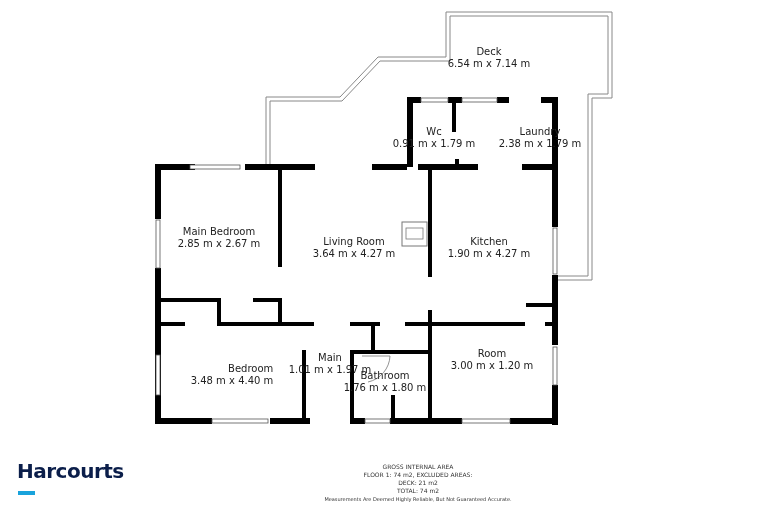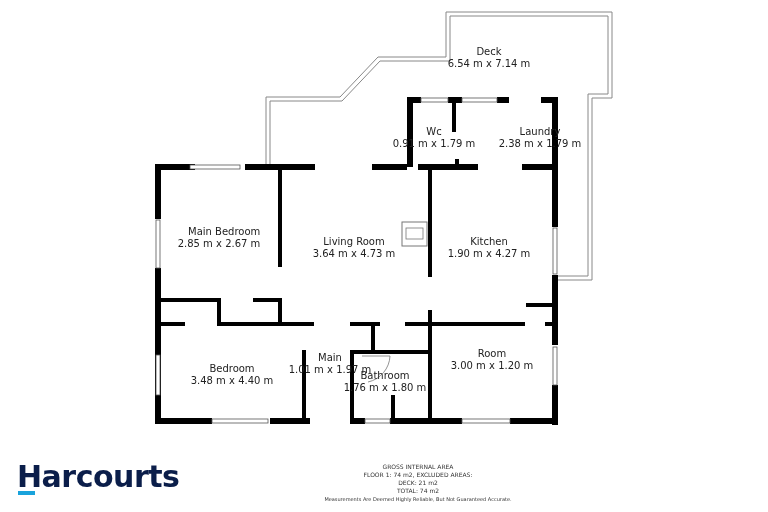--- a/index.html
+++ b/index.html
@@ -1,19 +1,19 @@
 <!DOCTYPE html>
 <html><head>
 <meta charset="utf-8">
 <style>
   html, body { margin:0; padding:0; background:#ffffff; }
   body { width:768px; height:512px; position:relative; overflow:hidden; font-family:"DejaVu Sans", sans-serif; }
   #plan { position:absolute; left:0; top:0; }
   .room-label { position:absolute; text-align:center; font-size:10px; color:#222; line-height:12px; white-space:nowrap; transform:translateX(-50%); }
-  .logo { position:absolute; left:17px; top:459px; font-family:"DejaVu Sans", sans-serif; font-weight:bold; font-size:30px; color:#0b1e4a; letter-spacing:-0.5px; }
+  .logo { position:absolute; left:17px; top:459px; font-family:"DejaVu Sans", sans-serif; font-weight:bold; font-size:20px; color:#0b1e4a; letter-spacing:-0.5px; }
   .logo-bar { position:absolute; left:18px; top:491px; width:17px; height:4px; background:#19a3dc; }
   .area { position:absolute; left:303px; top:463px; width:230px; text-align:center; font-size:6px; line-height:8px; color:#333; }
   .area .disclaimer { font-size:5px; }
 </style>
 </head>
 <body>
 
 <svg id="plan" width="768" height="512" viewBox="0 0 768 512">
 
   <g fill="none" stroke="#888" stroke-width="1">
@@ -102,33 +102,33 @@
   <div>6.54 m x 7.14 m</div>
 </div>
 <div class="room-label" style="left:434px; top:126px;">
   <div>Wc</div>
   <div>0.91 m x 1.79 m</div>
 </div>
 <div class="room-label" style="left:516px; top:126px;margin-left:24px;">
   <div>Laundry</div>
   <div>2.38 m x 1.79 m</div>
 </div>
-<div class="room-label" style="left:219px; top:226px;text-align:right;">
+<div class="room-label" style="left:219px; top:226px;">
   <div>Main Bedroom</div>
   <div>2.85 m x 2.67 m</div>
 </div>
 <div class="room-label" style="left:354px; top:236px;">
   <div>Living Room</div>
-  <div>3.64 m x 4.73 m</div>
+  <div>3.64 m x 4.27 m</div>
 </div>
 <div class="room-label" style="left:489px; top:236px;">
   <div>Kitchen</div>
   <div>1.90 m x 4.27 m</div>
 </div>
-<div class="room-label" style="left:232px; top:363px;">
+<div class="room-label" style="left:232px; top:363px;text-align:right;">
   <div>Bedroom</div>
   <div>3.48 m x 4.40 m</div>
 </div>
 <div class="room-label" style="left:330px; top:352px;">
   <div>Main</div>
   <div>1.01 m x 1.97 m</div>
 </div>
 <div class="room-label" style="left:385px; top:370px;">
   <div>Bathroom</div>
   <div>1.76 m x 1.80 m</div>

